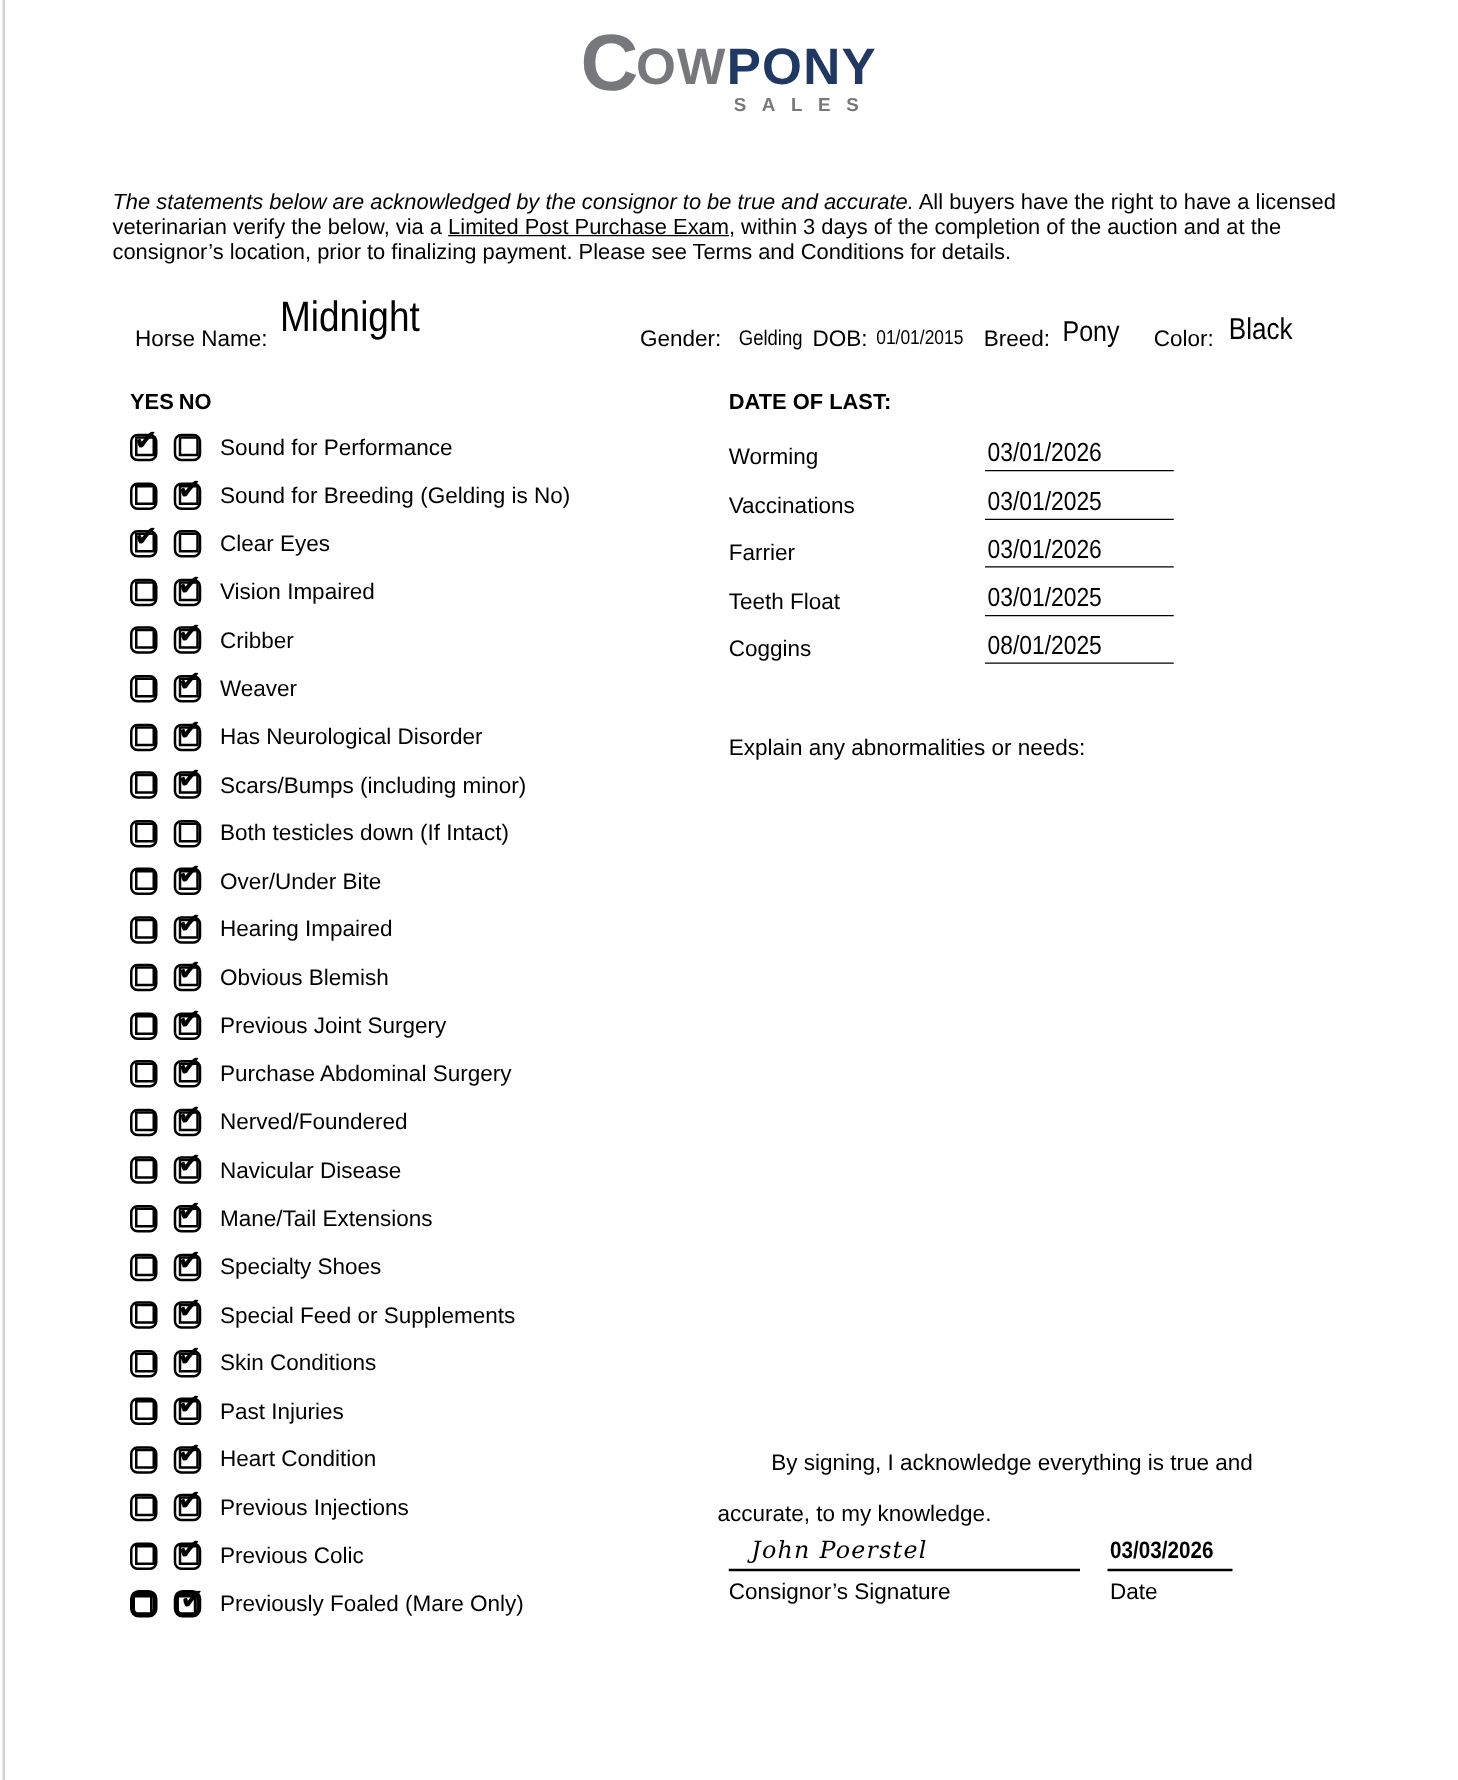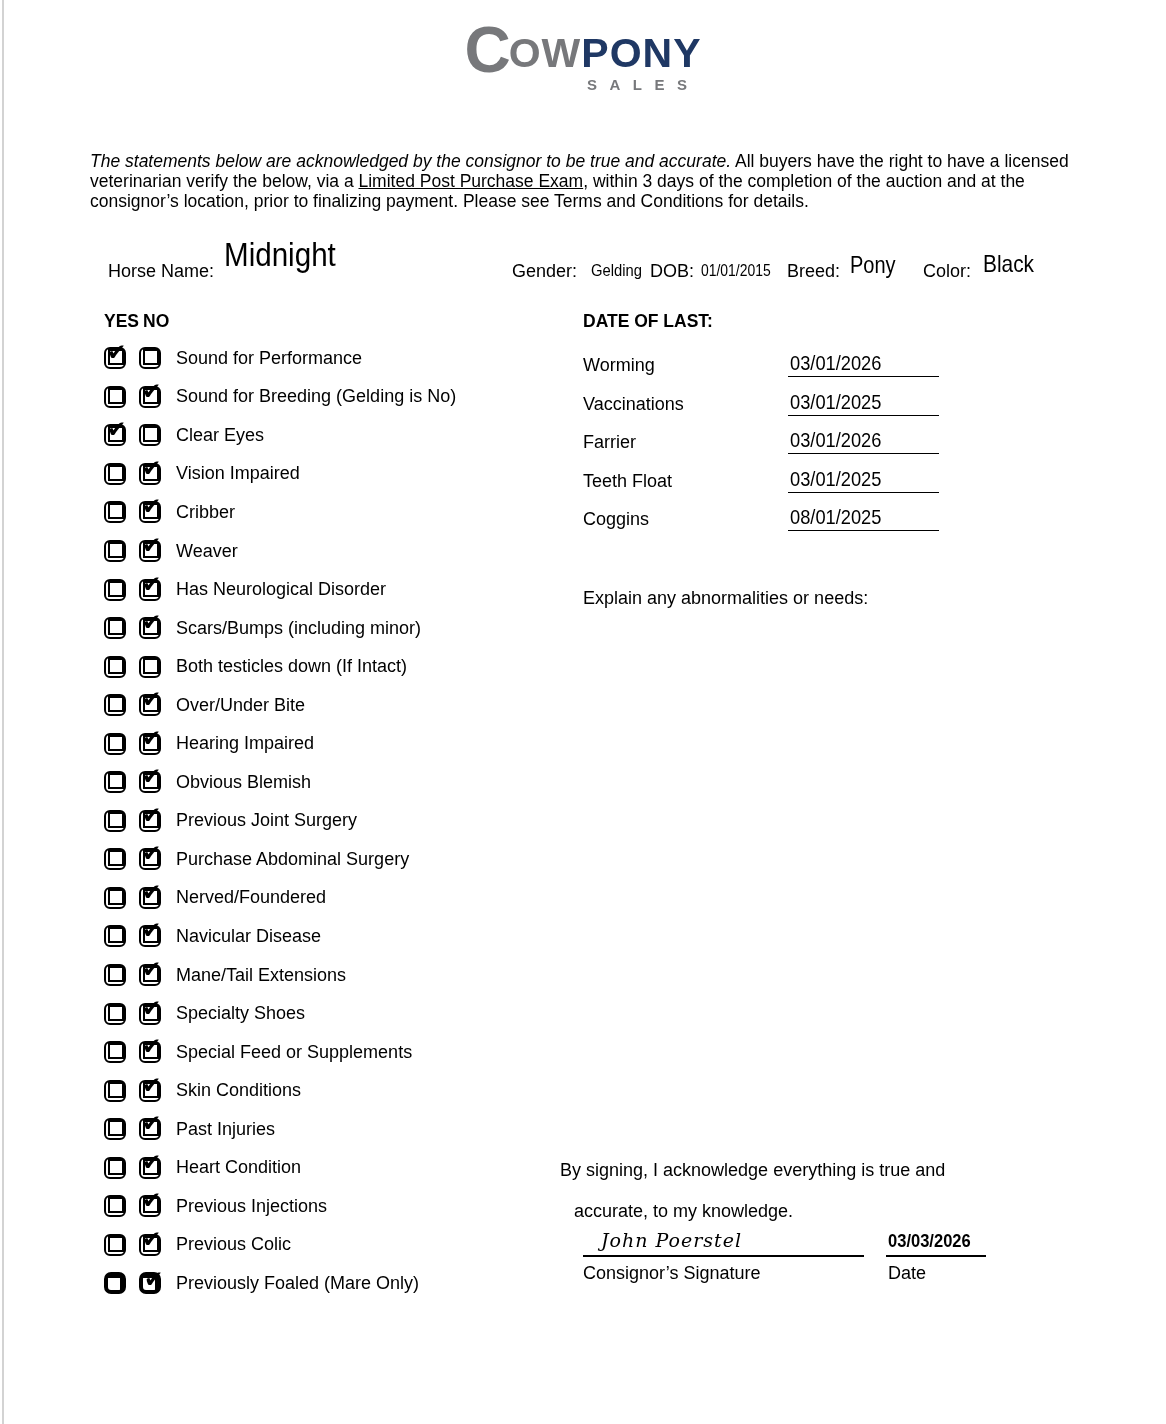--- a/index.html
+++ b/index.html
@@ -50,21 +50,21 @@
   .dates { position:absolute; left:583px; top:311px; width:360px; }
   .dates-header { font-size:17.5px; font-weight:600; height:28px; }
   .date-row { display:flex; align-items:flex-end; height:38.4px; }
   .date-label { width:205px; font-size:18px; padding-bottom:1px; }
   .date-box { width:147px; border-bottom:1.5px solid #000; font-size:21px;
               padding:0 2px 1px 2px; }
 
   .explain-label { position:absolute; left:583px; top:588px; font-size:18px; }
 
   
-  .ack1 { position:absolute; left:560px; top:1160px; font-size:18px; }
+  .ack1 { position:absolute; left:617px; top:1160px; font-size:18px; }
   .ack2 { position:absolute; left:574px; top:1201px; font-size:18px; }
   .sig-script { position:absolute; left:601px; top:1229px; font-size:19px;
                 font-family:"DejaVu Serif",serif; font-style:italic; letter-spacing:1px; }
   .sig-line  { position:absolute; left:583px; top:1255px; width:281px; height:2px; background:#000; }
   .sig-label { position:absolute; left:583px; top:1263px; font-size:18px; }
   .date-value-sign { position:absolute; left:888px; top:1230px; font-size:19px; font-weight:600; }
   .date-line { position:absolute; left:886px; top:1255px; width:100px; height:2px; background:#000; }
   .date-label-sign { position:absolute; left:888px; top:1263px; font-size:18px; }
 
   

